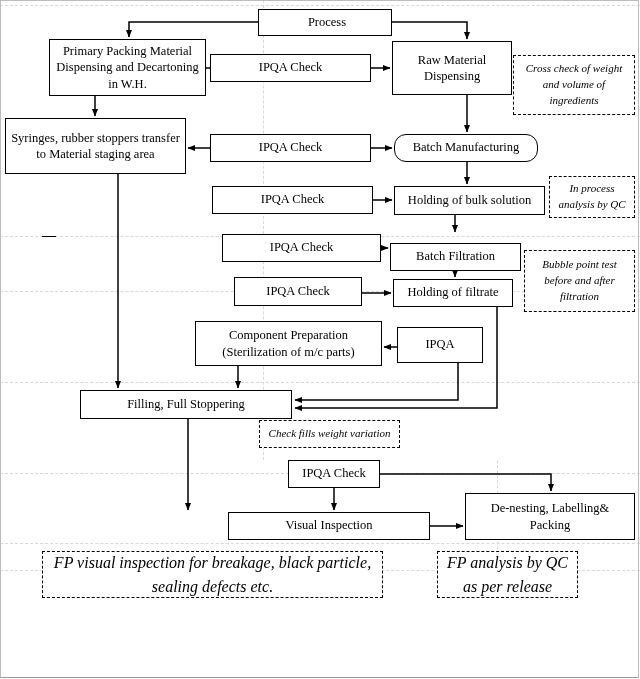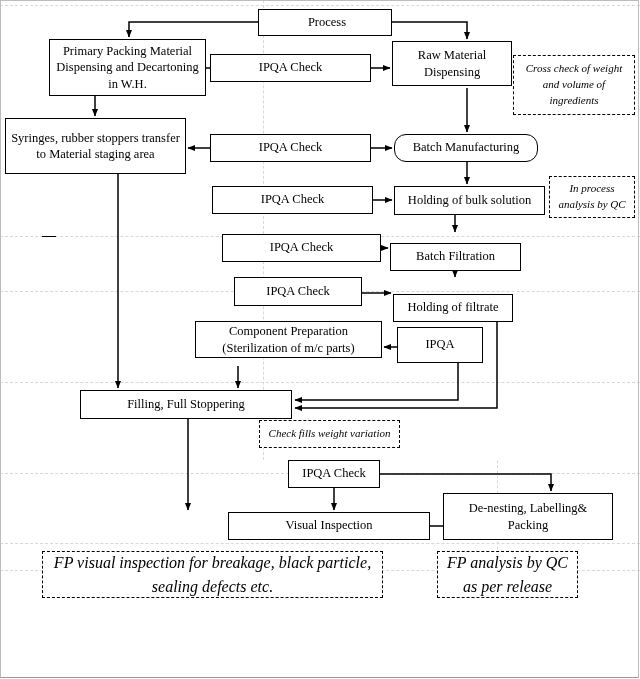--- a/index.html
+++ b/index.html
@@ -95,36 +95,37 @@
 
       <path d="M430,526 L463,526" marker-end="url(#ah)"></path>
     </g>
   </svg>
 
   <div class="stub" style="left:42px;top:236px;width:14px;"></div>
 
   <div class="node" style="left:258px;top:9px;width:134px;height:27px;padding-left:7px;">Process</div>
   <div class="node two-line" style="left:17px;top:39px;width:157px;height:57px;margin-left:32px;">Primary Packing Material Dispensing and Decartoning in W.H.</div>
   <div class="node" style="left:210px;top:54px;width:161px;height:28px;">IPQA Check</div>
-  <div class="node two-line" style="left:392px;top:41px;width:120px;height:45px;">Raw Material Dispensing</div>
+  <div class="node two-line" style="left:392px;top:41px;width:120px;height:54px;">Raw Material Dispensing</div>
   <div class="node two-line" style="left:5px;top:118px;width:181px;height:56px;">Syringes, rubber stoppers transfer to Material staging area</div>
   <div class="node" style="left:210px;top:134px;width:161px;height:28px;">IPQA Check</div>
   <div class="node" style="left:394px;top:134px;width:144px;height:28px;border-radius:12px;">Batch Manufacturing</div>
   <div class="node" style="left:212px;top:186px;width:161px;height:28px;">IPQA Check</div>
   <div class="node" style="left:394px;top:186px;width:151px;height:29px;">Holding of bulk solution</div>
   <div class="node" style="left:222px;top:234px;width:159px;height:28px;">IPQA Check</div>
   <div class="node" style="left:390px;top:234px;width:131px;height:28px;margin-top:9px;">Batch Filtration</div>
   <div class="node" style="left:234px;top:277px;width:128px;height:29px;">IPQA Check</div>
-  <div class="node" style="left:393px;top:279px;width:120px;height:28px;margin-top:15px;">Holding of filtrate</div>
-  <div class="node two-line" style="left:195px;top:321px;width:187px;height:37px;">Component Preparation (Sterilization of m/c parts)</div>
+  <div class="node" style="left:393px;top:279px;width:120px;height:28px;">Holding of filtrate</div>
+  <div class="node two-line" style="left:195px;top:321px;width:187px;height:45px;">Component Preparation (Sterilization of m/c parts)</div>
   <div class="node" style="left:397px;top:327px;width:86px;height:36px;">IPQA</div>
   <div class="node" style="left:80px;top:390px;width:212px;height:29px;">Filling, Full Stoppering</div>
   <div class="node" style="left:288px;top:460px;width:92px;height:28px;">IPQA Check</div>
   <div class="node" style="left:228px;top:512px;width:202px;height:28px;">Visual Inspection</div>
-  <div class="node two-line" style="left:443px;top:493px;width:170px;height:47px;">De-nesting, Labelling&amp; Packing</div>
+  <div class="node two-line" style="left:465px;top:493px;width:170px;height:47px;">De-nesting, Labelling&amp; Packing</div>
 
   <div class="note mid" style="left:513px;top:55px;width:122px;height:60px;">Cross check of weight and volume of ingredients</div>
   <div class="note mid" style="left:549px;top:176px;width:86px;height:42px;">In process analysis by QC</div>
+  <div class="note mid" style="left:524px;top:250px;width:111px;height:62px;">Bubble point test before and after filtration</div>
   <div class="note mid" style="left:259px;top:420px;width:141px;height:28px;">Check fills weight variation</div>
   <div class="note big" style="left:42px;top:551px;width:341px;height:47px;">FP visual inspection for breakage, black particle, sealing defects etc.</div>
   <div class="note big" style="left:437px;top:551px;width:141px;height:47px;">FP analysis by QC as per release</div>
 
 </div>
 
 </body></html>

